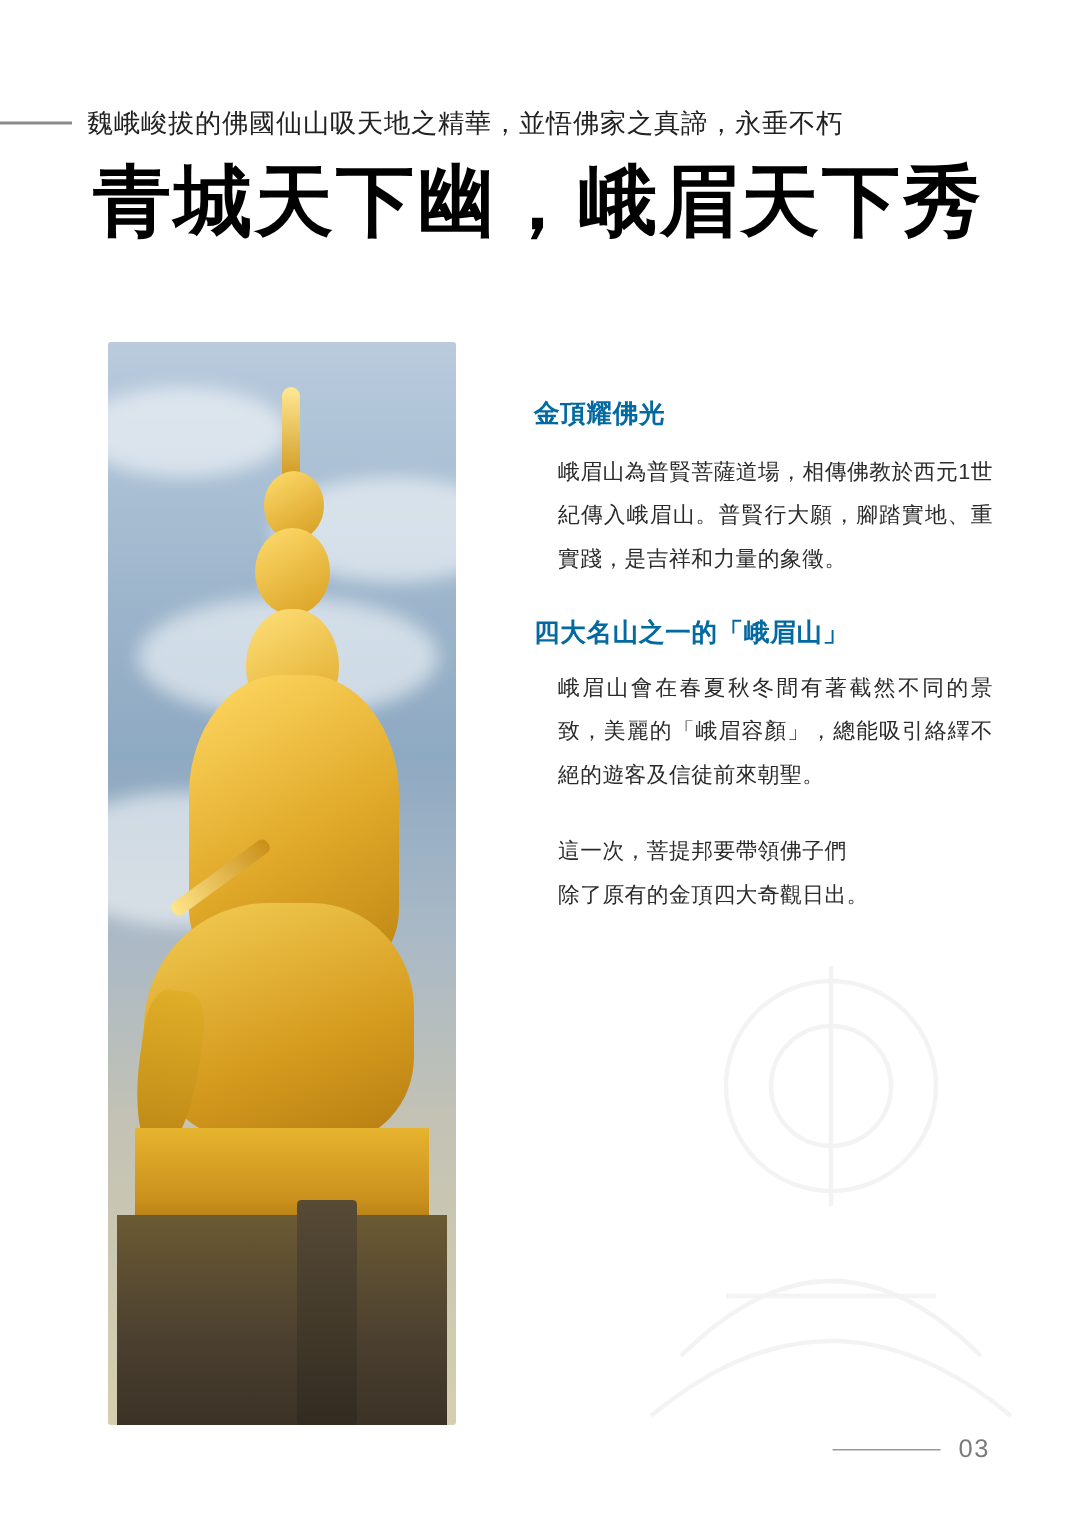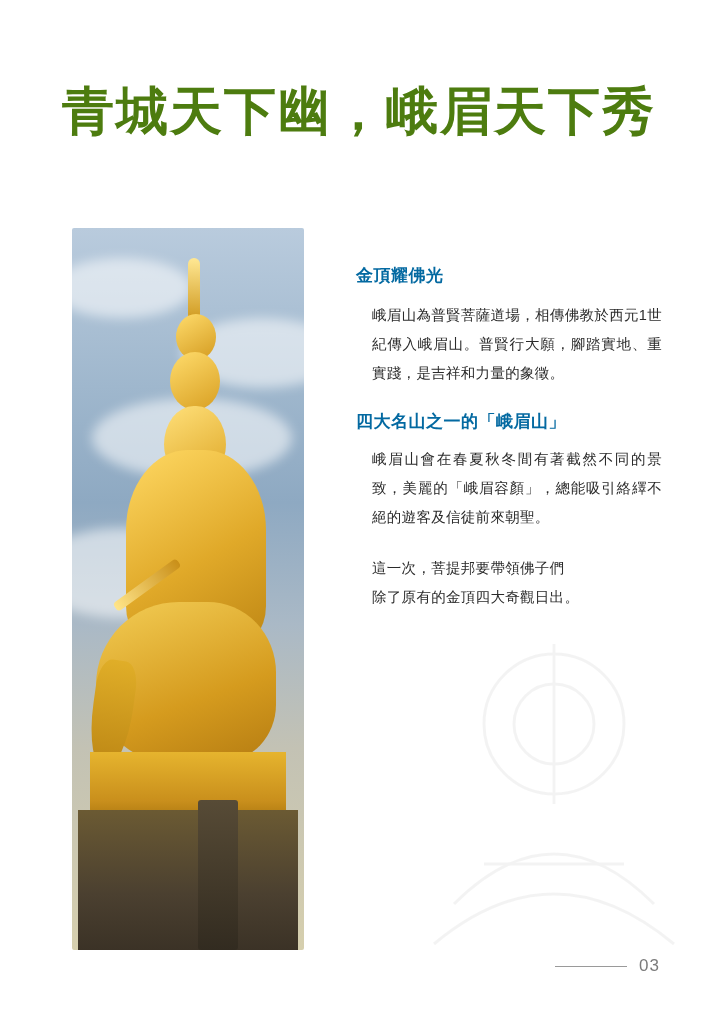--- a/index.html
+++ b/index.html
@@ -58,21 +58,21 @@
     letter-spacing: 0.5px;
     color: #222;
     font-weight: 500;
     white-space: nowrap;
   }
   .headline {
     margin: 12px 0 0 62px;
     font-size: 52px;
     font-weight: bold;
     letter-spacing: 2px;
-    color: #4d7c0f;
+    color: #000000;
     line-height: 1.12;
   }
 
   
   .content {
     position: absolute;
     top: 228px;
     left: 0;
     right: 0;
     height: 730px;
@@ -262,20 +262,24 @@
       <circle cx="160" cy="120" r="70"></circle>
       <circle cx="160" cy="120" r="40"></circle>
       <path d="M60 300 Q160 200 260 300"></path>
       <path d="M40 340 Q160 240 280 340"></path>
       <path d="M160 40 L160 200"></path>
       <path d="M90 260 L230 260"></path>
     </g>
   </svg>
 
   <div class="header">
+    <div class="kicker-row">
+      <div class="kicker-rule"></div>
+      <div class="kicker">魏峨峻拔的佛國仙山吸天地之精華，並悟佛家之真諦，永垂不朽</div>
+    </div>
     <h1 class="headline">青城天下幽，峨眉天下秀</h1>
   </div>
 
   <div class="content">
 
     <div class="photo-col">
       <div class="photo">
         <div class="cloud" style="left:-20px; top:30px; width:140px; height:60px;"></div>
         <div class="cloud" style="left:110px; top:90px; width:160px; height:70px;"></div>
         <div class="cloud" style="left:20px; top:170px; width:200px; height:80px;"></div>

